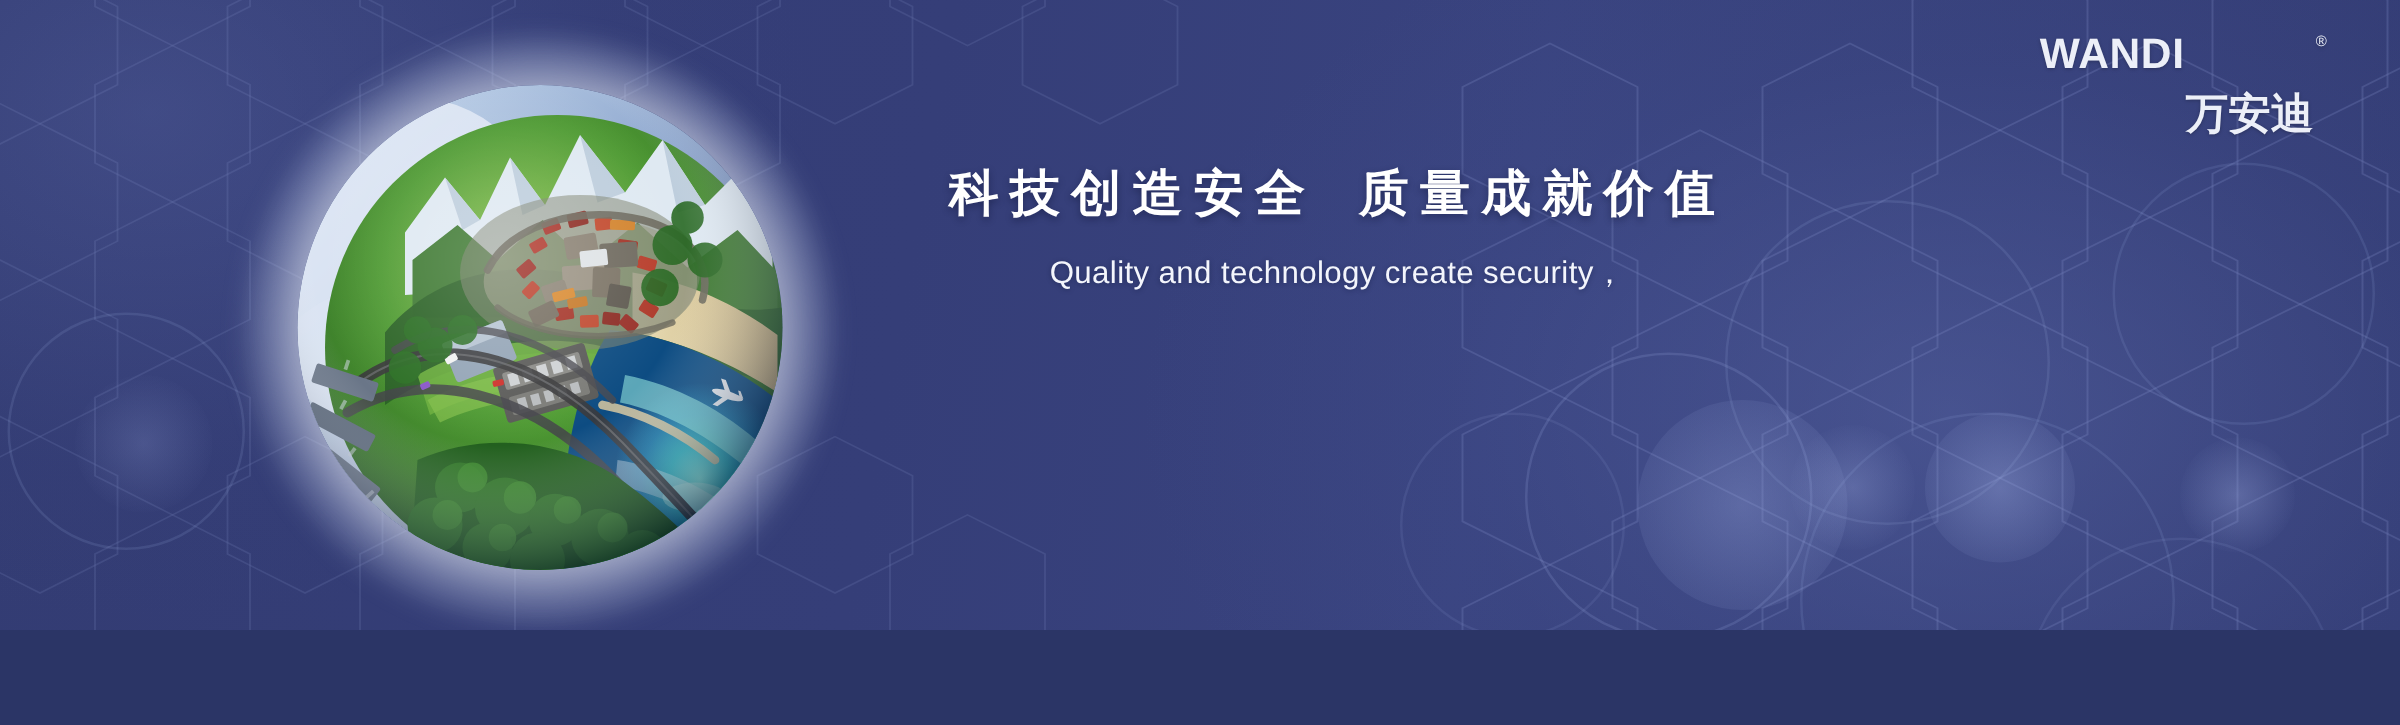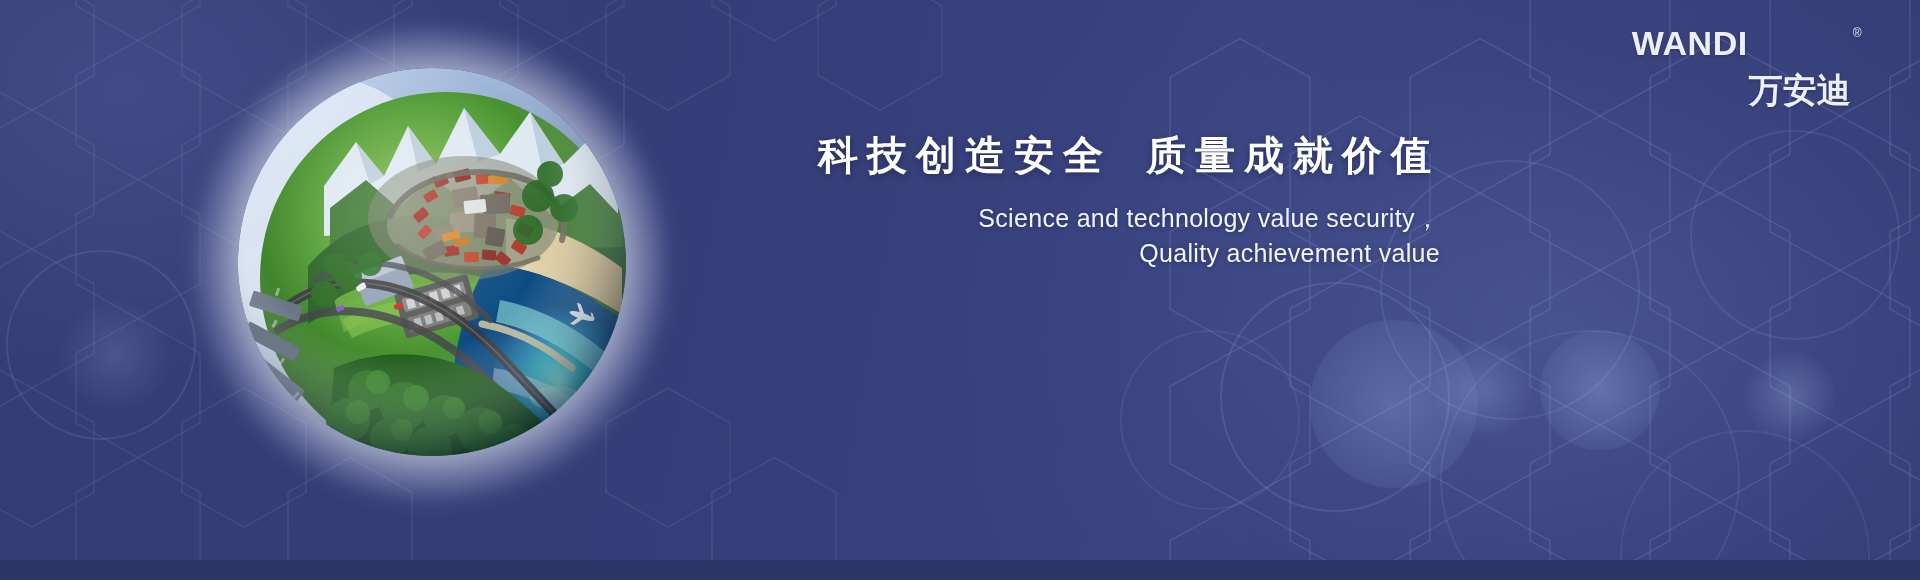--- a/index.html
+++ b/index.html
@@ -1,20 +1,20 @@
 <!DOCTYPE html>
 <html><head>
 <meta charset="utf-8">
 <style>
   html,body{margin:0;padding:0;background:#2b3566;}
   *{box-sizing:border-box;}
 
   .banner{
     position:relative;
-    width:1920px;height:560px;
+    width:1920px;height:504px;
     overflow:hidden;
     font-family:"Liberation Sans","DejaVu Sans",sans-serif;
     background:
       radial-gradient(ellipse 900px 620px at 1560px 330px, rgba(92,106,170,.45) 0%, rgba(70,84,148,.18) 45%, rgba(52,62,118,0) 72%),
       radial-gradient(ellipse 680px 520px at 120px 90px, rgba(96,110,175,.30) 0%, rgba(60,72,132,.10) 55%, rgba(52,62,118,0) 78%),
       linear-gradient(100deg,#333c73 0%,#353e78 38%,#39437f 62%,#333c74 100%);
   }
 
   
   .hexlayer{position:absolute;top:0;left:0;width:100%;height:100%;pointer-events:none;}
@@ -56,21 +56,21 @@
     font-size:34px;font-weight:bold;letter-spacing:.5px;
     text-shadow:0 1px 3px rgba(0,0,0,.25);
     white-space:nowrap;
   }
   .logo-cn{font-size:34px;margin-left:1px;letter-spacing:0;margin-top:44px;}
   .logo-r{font-size:12px;line-height:1;margin-top:3px;margin-left:2px;font-weight:normal;}
 
   
   .copy{
     position:absolute;left:700px;top:132px;width:740px;
-    text-align:right;color:#ffffff;
+    text-align:center;color:#ffffff;
   }
   .headline{
     font-size:40px;font-weight:bold;letter-spacing:9px;
     line-height:1.18;white-space:nowrap;
     text-shadow:0 2px 6px rgba(10,16,46,.40);
   }
   .headline .gap{display:inline-block;width:34px;}
   .subtitle{
     margin-top:22px;
     font-size:25px;font-weight:normal;line-height:1.38;
@@ -382,18 +382,17 @@
     <span>WANDI</span>
       <span class="logo-cn">万安迪</span>
       <span class="logo-r">®</span>
   </div>
 
   <div class="copy">
     <div class="headline">
       <span>科技创造安全</span><span class="gap"></span><span>质量成就价值</span>
     </div>
     <div class="subtitle">
-      <div>Science and technology value security，</div>
-      <div>Quality achievement value</div>
+      <div>Quality and technology create security，</div>
     </div>
   </div>
 
 </div>
 
 </body></html>

